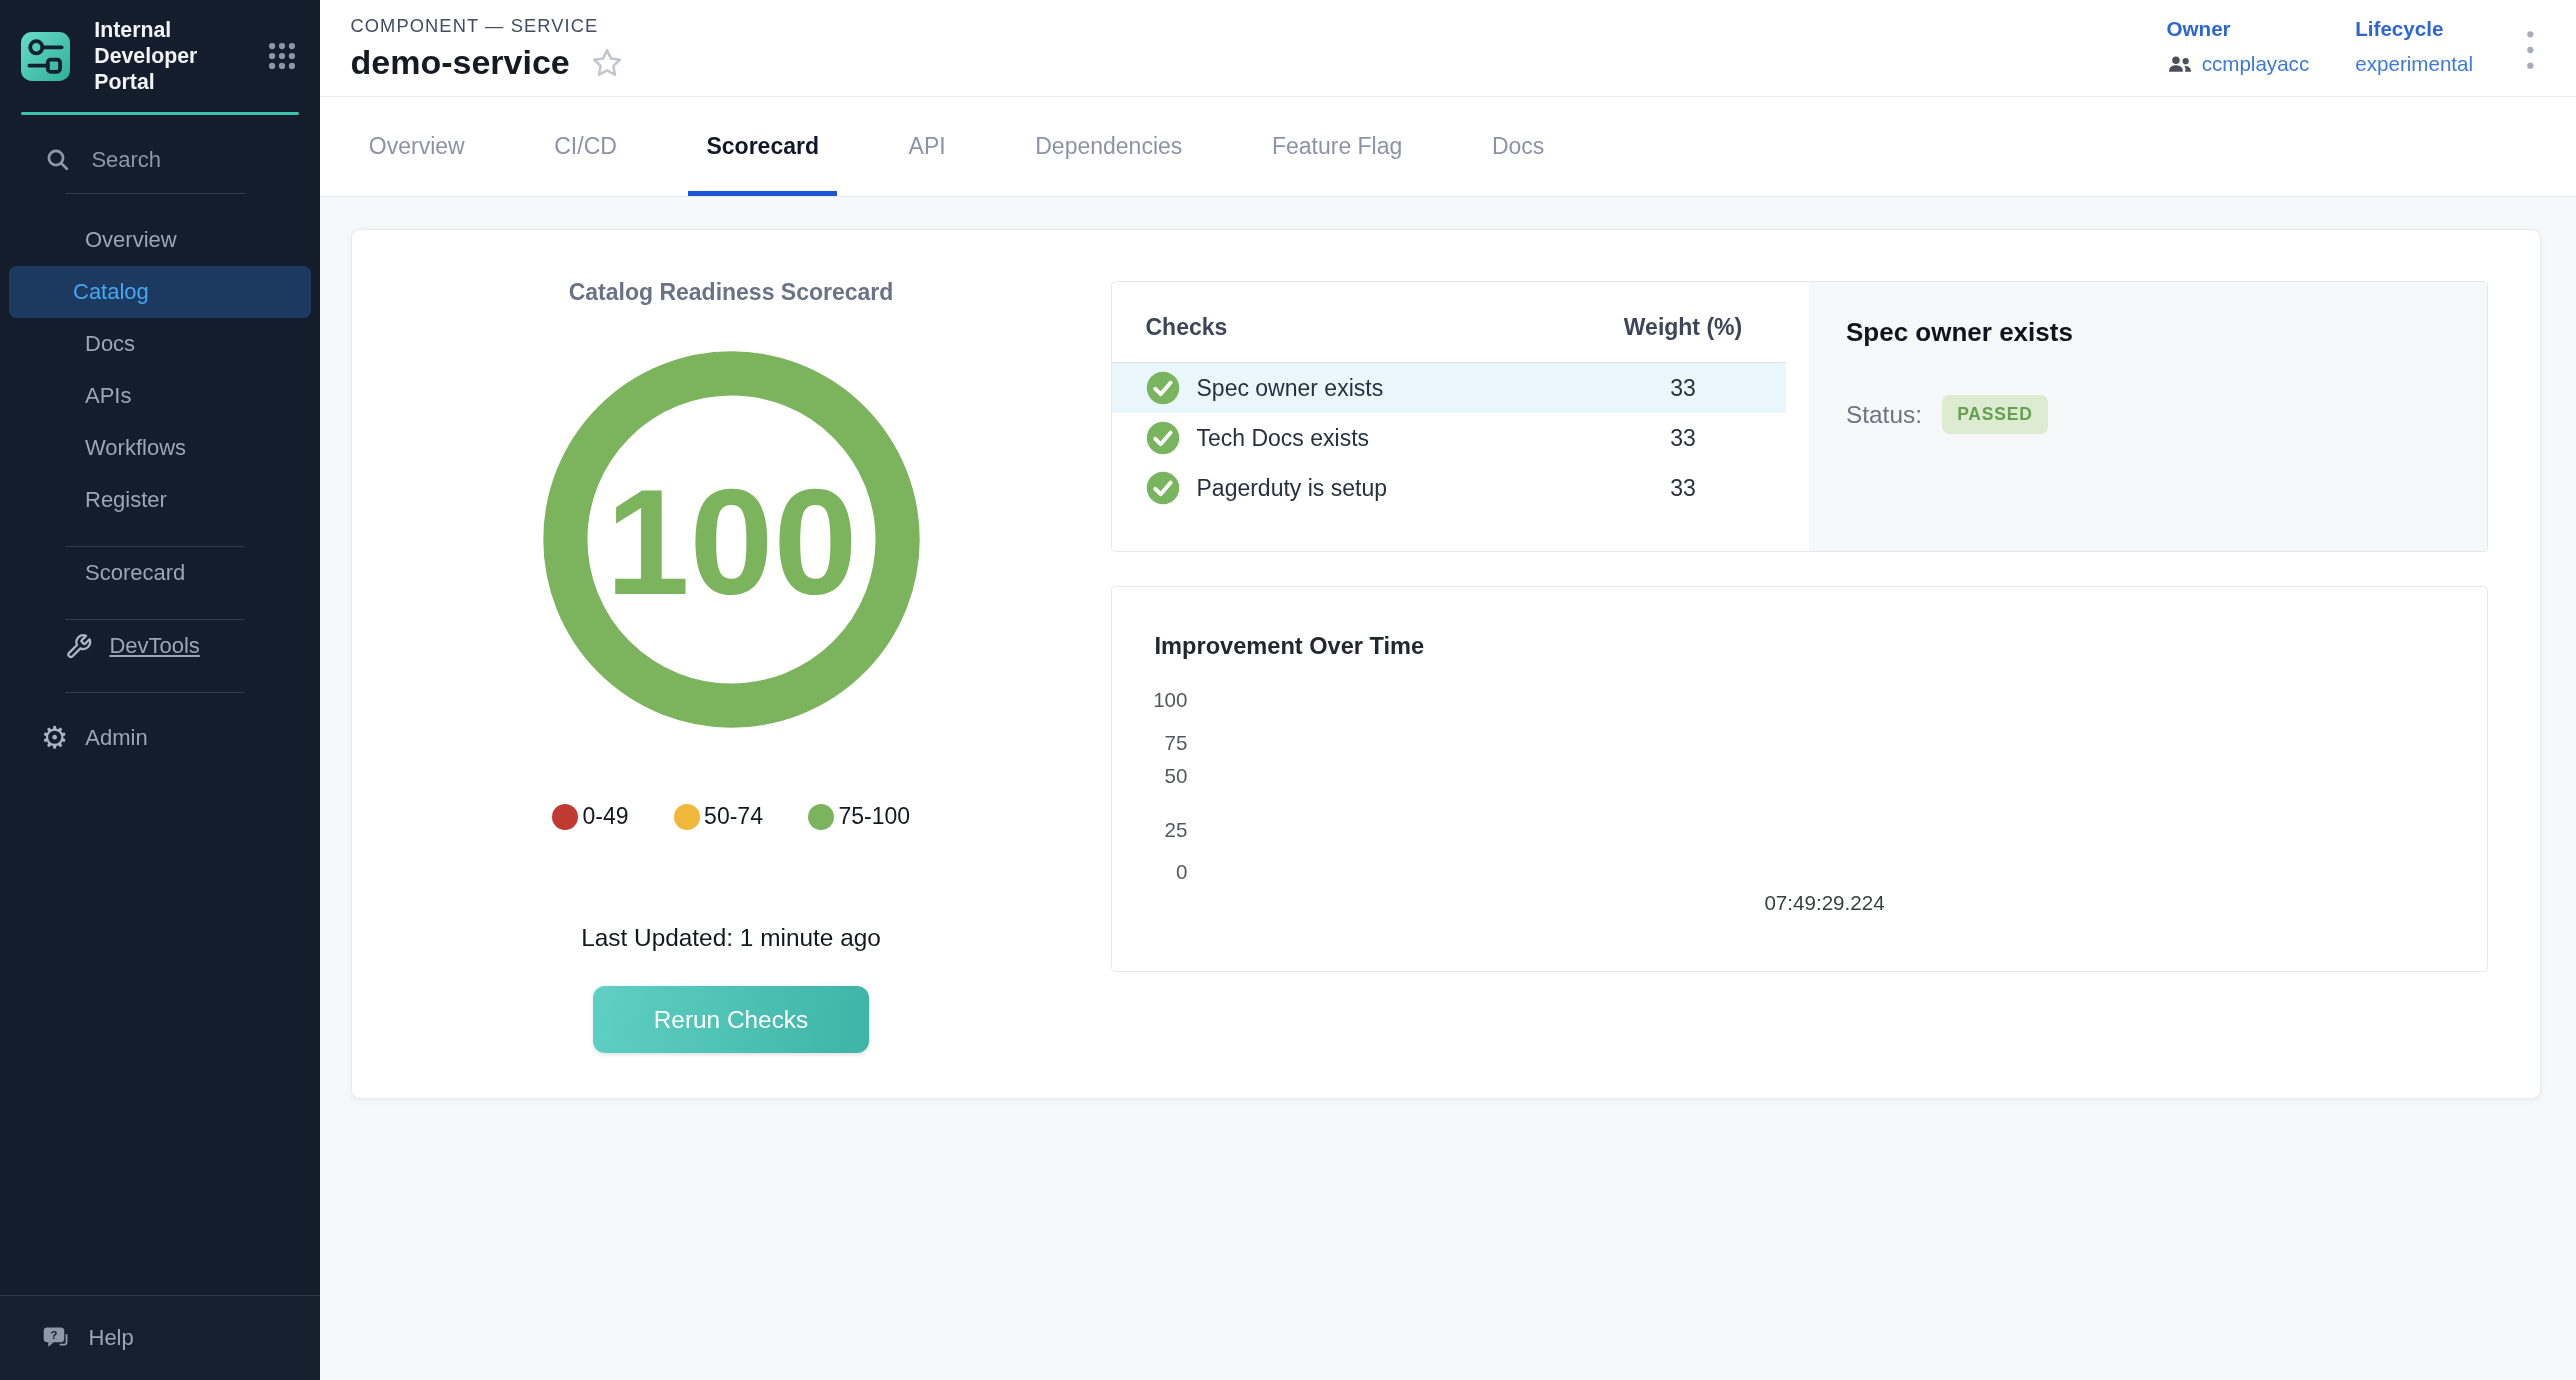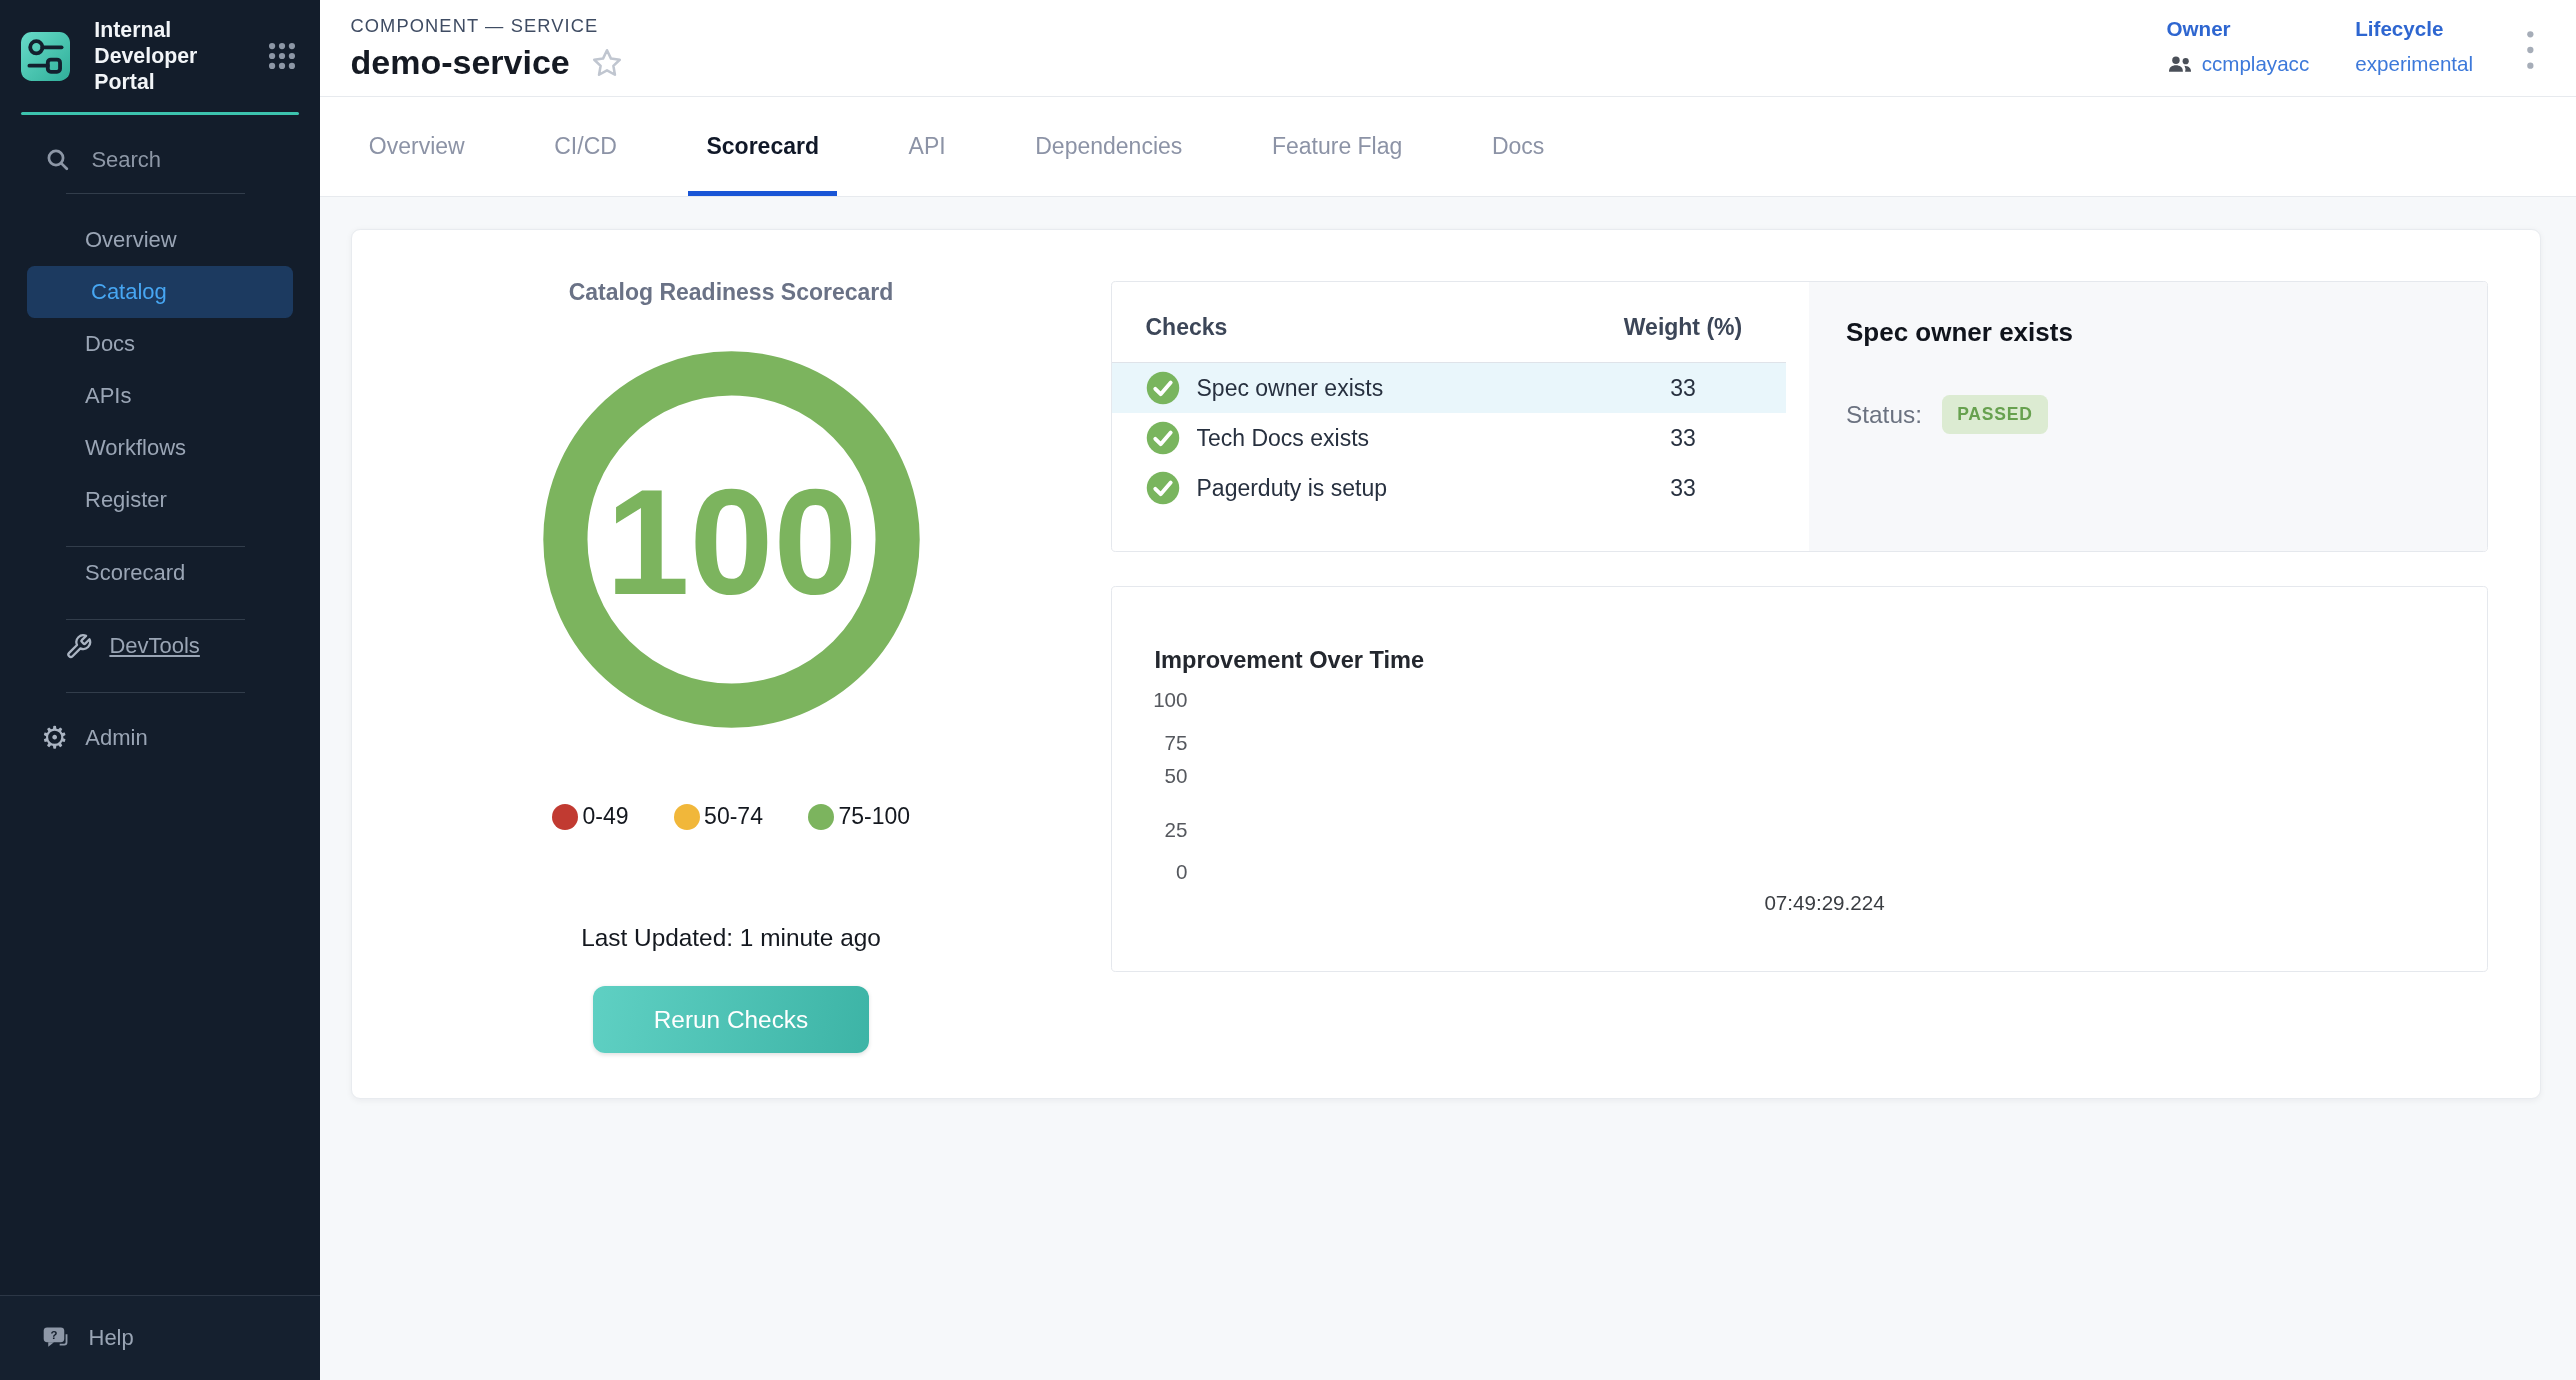--- a/index.html
+++ b/index.html
@@ -10,21 +10,21 @@
   .sidebar { position:fixed; left:0; top:0; width:320px; height:1380px; background:#131d2b; display:flex; flex-direction:column; z-index:5; }
   .logo-row { display:flex; align-items:center; gap:24px; padding:17px 21.3px 15.2px 21.3px; }
   .logo-tile { width:49px; height:49px; border-radius:10.7px; background:linear-gradient(135deg,#68dcc9 0%,#2fae99 100%); display:flex; align-items:center; justify-content:center; flex:none; }
   .app-title { color:#f2f5f8; font-size:21.3px; line-height:26px; font-weight:700; width:160px; }
   .grid-icon { margin-left:auto; flex:none; }
   .teal-rule { height:3.8px; background:#3cc3ae; margin:1.5px 21.3px 0 21.3px; border-radius:2.3px; }
   .search-row { display:flex; align-items:center; gap:20px; padding:30.5px 0 0 44px; color:#8d97a6; font-size:22px; cursor:pointer; }
   .thin-rule { border-top:1.5px solid #323d4b; margin:20px 75px 0 66px; }
   .nav { margin-top:20px; display:flex; flex-direction:column; }
   .nav-item { height:52px; display:flex; align-items:center; padding-left:85px; color:#9aa5b5; font-size:22px; cursor:pointer; border-radius:7.6px; }
-  .nav-item.active { margin:0 27px; padding-left:64px; background:#1c3a60; color:#47a6f2; }
+  .nav-item.active { margin:0 9px; padding-left:64px; background:#1c3a60; color:#47a6f2; }
   .nav-item.icon-item { padding-left:65px; gap:17px;text-decoration:underline; }
   .admin-row { height:52px; display:flex; align-items:center; padding-left:41px; gap:17px; color:#9aa5b5; font-size:22px; cursor:pointer; margin-top:18.3px; }
   .gear-glyph { font-size:30.5px; color:#aab4c2; line-height:1; }
   .help-bar { position:absolute; bottom:0; left:0; width:320px; height:85px; border-top:1.5px solid #2c3746; background:#15202f; display:flex; align-items:center; gap:17px; padding-left:41px; color:#9aa5b5; font-size:22px; cursor:pointer; }
 
   
   .main { margin-left:320px; height:100%; }
   .page-header { height:97px; background:#ffffff; border-bottom:1.5px solid #e7eaee; position:relative; }
   .breadcrumb { position:absolute; left:30.5px; top:15.2px; font-size:18.3px; letter-spacing:1.1px; color:#3f4c63; font-weight:500; }
   .title-row { position:absolute; left:30.5px; top:43px; display:flex; align-items:center; gap:20px; }
@@ -68,21 +68,21 @@
   .check-row.selected { background:#e9f6fb; }
   .check-name { flex:1; display:flex; align-items:center; gap:17px; font-size:23px; color:#27303f; }
   .check-weight { width:206px; text-align:center; font-size:23px; color:#27303f; }
   .detail-panel { width:678px; flex:none; background:#f7f8fa; padding:35px 37px; }
   .detail-title { font-size:26px; font-weight:700; color:#10141c; }
   .status-row { margin-top:47px; display:flex; align-items:center; gap:20px; }
   .status-label { font-size:24.4px; color:#6b7280; }
   .status-badge { display:inline-block; background:#dcebd2; color:#67a14f; font-size:17.5px; font-weight:700; letter-spacing:0.8px; padding:9.1px 15.2px; border-radius:7.6px; }
 
   .chart-card { margin-top:34px; border:1.5px solid #e5e8ed; border-radius:4.6px; background:#ffffff; height:386px; position:relative; }
-  .chart-title { position:absolute; left:43px; top:60px; font-size:23.6px; font-weight:600; color:#23272e; }
+  .chart-title { position:absolute; left:43px; top:46px; font-size:23.6px; font-weight:600; color:#23272e; }
   .ytick { position:absolute; left:0; width:76px; text-align:right; font-size:20.6px; color:#55585e; }
   .xtick { position:absolute; left:713px; top:304px; transform:translateX(-50%); font-size:20.6px; color:#3a3d42; }
 
   svg { display:block; }
 </style>
 </head>
 <body>
 
 <aside class="sidebar">
   <div class="logo-row">

